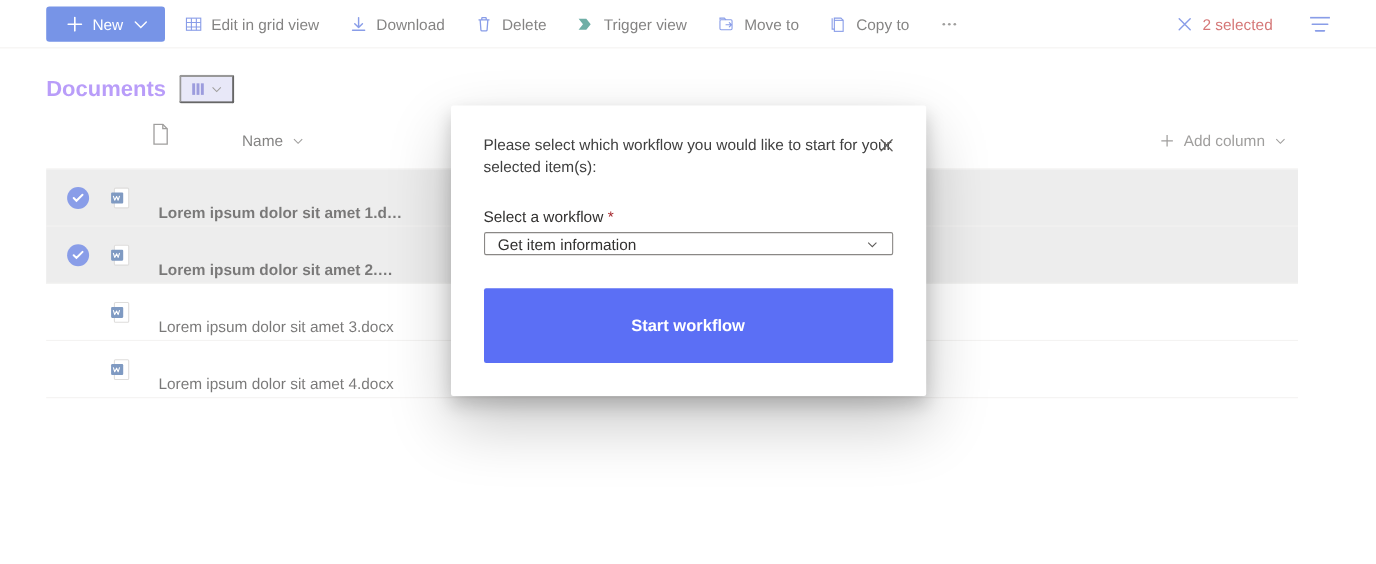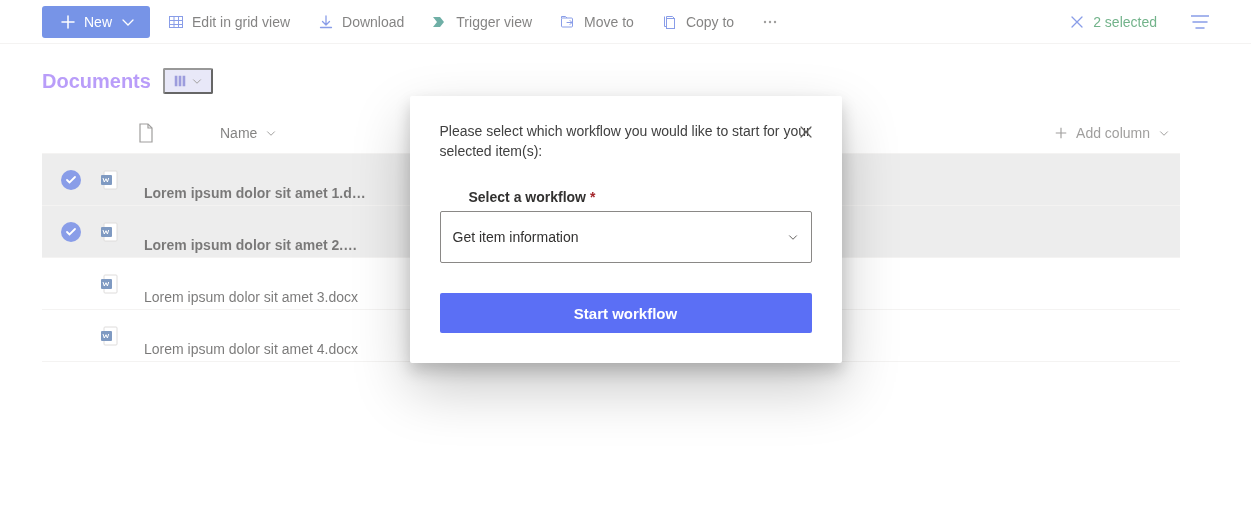--- a/index.html
+++ b/index.html
@@ -6,52 +6,52 @@
     body { font-family: "Segoe UI", -apple-system, sans-serif; font-size: 14px; color: #323130; overflow: hidden; width: 1251px; height: 513px; position: relative; background: #fff; }
 
     .toolbar { display: flex; align-items: center; gap: 8px; padding: 4px 42px 4px 42px; height: 44px; border-bottom: 1px solid #edebe9; }
     .tbtn { display: inline-flex; align-items: center; gap: 8px; padding: 6px 10px; background: none; border: none; cursor: pointer; color: #323130; font-size: 14px; min-height: 32px; border-radius: 2px; }
     .tbtn .icon { width: 16px; height: 16px; display: inline-flex; align-items: center; justify-content: center; }
     .tbtn .icon svg { width: 16px; height: 16px; }
 
     .new-btn { background: #1d4ed8; color: #fff; border-radius: 3px; padding: 6px 14px 6px 18px; }
 
     .spacer { flex: 1; }
-    .sel-count { display: inline-flex; align-items: center; color: #15803d; }
+    .sel-count { display: inline-flex; align-items: center; color: #b91c1c; }
     .hamburger-icon { display: inline-flex; margin-left: 16px; }
 
     .page { padding: 24px 42px; }
     .page-title-row { display: flex; align-items: center; gap: 12px; margin-bottom: 18px; }
     .page-title { font-size: 20px; font-weight: 700; color: #8b5cf6; }
     .views-btn { background: #d9d9f3; padding: 4px 8px; border-radius: 2px; display: inline-flex; align-items: center; gap: 4px; }
 
     .table { width: 1138px; }
-    .thead { display: flex; align-items: center; height: 42px; border-bottom: 1px solid #edebe9; gap: 38px; }
+    .thead { display: flex; align-items: flex-start; height: 42px; border-bottom: 1px solid #edebe9; gap: 38px; }
     .col-check { width: 58px; display: flex; justify-content: center; }
     .col-icon { width: 44px; display: flex; justify-content: flex-start; }
     .col-name { flex: 0 0 600px; font-weight: 400; color: #323130; display: flex; align-items: center; gap: 8px; }
     .col-add { margin-left: auto; display: flex; align-items: center; gap: 8px; color: #605e5c; }
 
     .trow { display: flex; align-items: center; height: 52px; border-bottom: 1px solid #edebe9; }
     .trow.selected { background: #e1e1e1; }
     .trow.selected .fname { font-weight: 600; }
     .check-circle { width: 20px; height: 20px; border-radius: 50%; background: #3b5cd9; display: flex; align-items: center; justify-content: center; }
     .check-circle svg { width: 12px; height: 12px; }
     .docx-icon { width: 20px; height: 20px; }
     .fname { color: #201f1e; margin-top: 26px; }
 
     .overlay { position: absolute; inset: 0; background: rgba(255,255,255,0.4); display: flex; align-items: flex-start; justify-content: center; }
     .modal { width: 432px; background: #fff; border-radius: 2px; box-shadow: 0 25px 57px rgba(0,0,0,0.22), 0 8px 16px rgba(0,0,0,0.18); margin-top: 96px; padding: 26px 30px 30px 30px; position: relative; }
     .modal-close { position: absolute; top: 22px; right: 22px; background: none; border: none; cursor: pointer; color: #605e5c; padding: 6px; }
     .modal h2 { font-size: 20px; font-weight: 600; margin-bottom: 18px; }
     .modal-desc { color: #404040; line-height: 1.4; margin-bottom: 28px; }
-    .field-label { font-weight: 700; margin-bottom: 6px; display: flex; align-items: center; gap: 4px; margin-left: 29px; }
+    .field-label { font-weight: 400; margin-bottom: 6px; display: flex; align-items: center; gap: 4px; }
     .required { color: #a4262c; }
-    .select { width: 100%; height: 52px; border: 1px solid #8a8886; border-radius: 2px; display: flex; align-items: center; padding: 0 12px; justify-content: space-between; cursor: pointer; margin-bottom: 30px; }
-    .primary-btn { width: 100%; height: 40px; background: #5b6ff5; color: #fff; border: none; border-radius: 2px; font-size: 15px; font-weight: 600; cursor: pointer; }
+    .select { width: 100%; height: 21px; border: 1px solid #8a8886; border-radius: 2px; display: flex; align-items: center; padding: 0 12px; justify-content: space-between; cursor: pointer; margin-bottom: 30px; }
+    .primary-btn { width: 100%; height: 68px; background: #5b6ff5; color: #fff; border: none; border-radius: 2px; font-size: 15px; font-weight: 600; cursor: pointer; }
 
     .chev { width: 12px; height: 12px; }
     .file-icon-head { color: #605e5c; }
   </style>
 </head>
 <body>
 
 <div class="toolbar">
   <button class="tbtn new-btn">
     <span class="icon">
@@ -79,20 +79,28 @@
 
   <button class="tbtn">
     <span class="icon">
       <svg viewBox="0 0 16 16">
           <path d="M8 2v9m0 0l-3.5-3.5M8 11l3.5-3.5M2.5 13.5h11" stroke="#3b5cd9" stroke-width="1.3" fill="none" stroke-linecap="round"></path>
         </svg>
     </span>
     <span>Download</span>
   </button>
 
+  <button class="tbtn">
+    <span class="icon">
+      <svg viewBox="0 0 16 16">
+          <path d="M3 4h10M6.5 2h3a.5.5 0 01.5.5V4H6V2.5a.5.5 0 01.5-.5zM4.5 4l.7 9.3a1 1 0 001 .7h3.6a1 1 0 001-.7L11.5 4" stroke="#3b5cd9" stroke-width="1.2" fill="none"></path>
+        </svg>
+    </span>
+    <span>Delete</span>
+  </button>
 
   <button class="tbtn">
     <span class="icon">
       <svg viewBox="0 0 16 16">
           <path d="M1 3h7l4 5-4 5H1l4-5-4-5z" fill="#0f7a6c"></path>
         </svg>
     </span>
     <span>Trigger view</span>
   </button>
 

